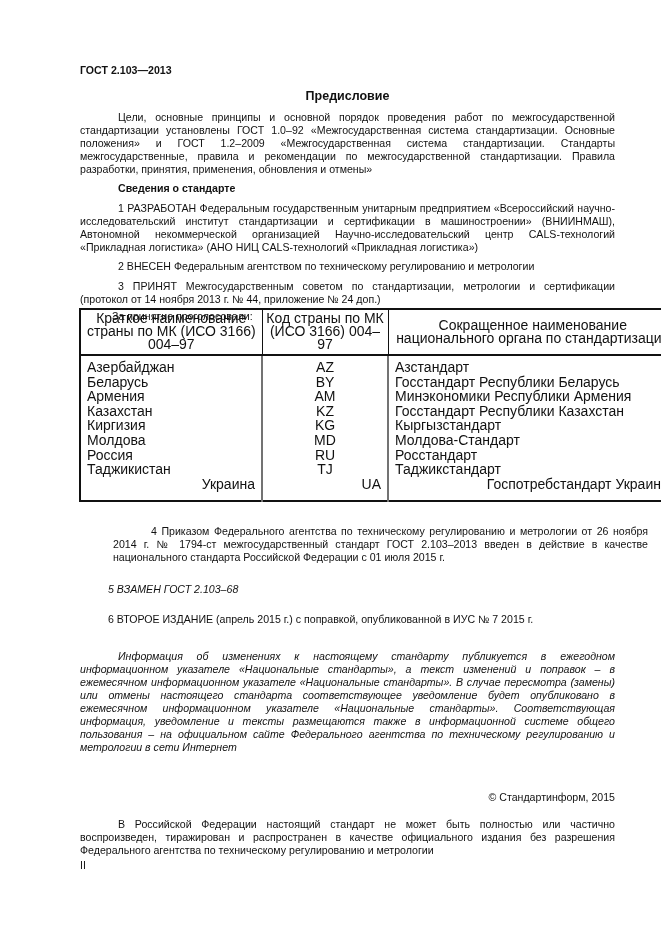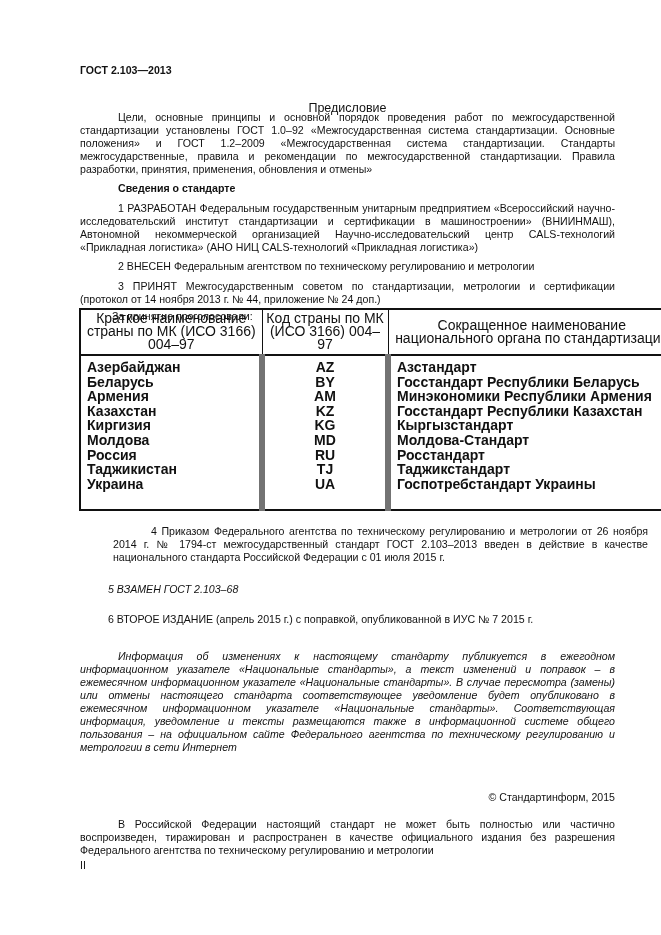--- a/index.html
+++ b/index.html
@@ -23,23 +23,22 @@
       top: 64px;
       font-weight: bold;
       font-size: 10.6px;
     }
     .title {
       position: absolute;
       left: 80px;
       width: 535px;
       top: 90px;
       text-align: center;
-      font-weight: normal;
+      font-weight: bold;
       font-size: 12.5px;
-      margin-top: 12px;
     }
     .para {
       position: absolute;
       left: 80px;
       width: 535px;
       text-align: justify;
       text-indent: 38px;
     }
     .bold-head {
       position: absolute;
@@ -66,27 +65,26 @@
     table.voters th {
       font-weight: normal;
       border: 1px solid #111;
       border-bottom: 2px solid #111;
       text-align: center;
       padding: 2px 2px 3px 2px;
       line-height: 13px;
     }
     table.voters td {
       border-left: 1px solid #111;
-      border-right: 6px solid #737373;
+      border-right: 2px solid #737373;
       padding: 0 6px;
       white-space: nowrap;
-      font-weight: bold;
     }
     table.voters tr.first td { padding-top: 4px; }
-    table.voters tr.last td { padding-bottom: 18px; }
+    table.voters tr.last td { padding-bottom: 9px; text-align: right; }
     table.voters td.code { text-align: center; }
     table.voters col.c1 { width: 182px; }
     table.voters col.c2 { width: 126px; }
     .copyright {
       position: absolute;
       right: 46px;
       top: 791px;
       white-space: nowrap;
     }
     .page-num {

